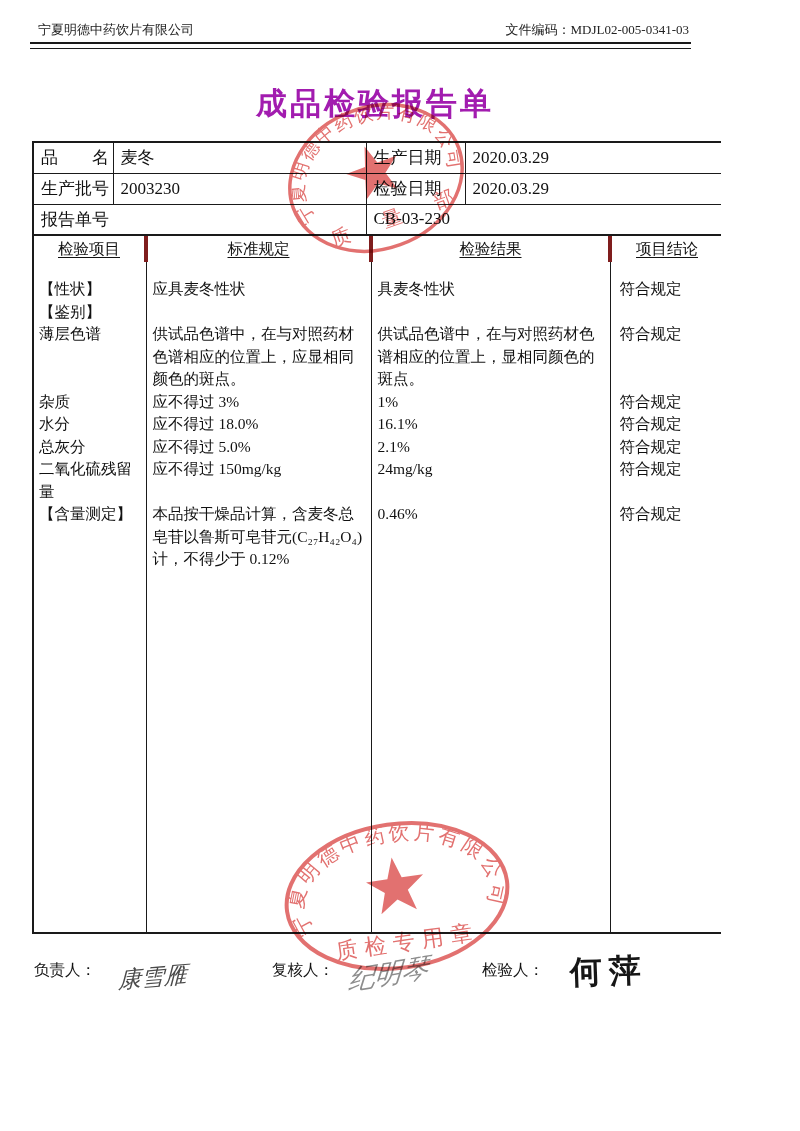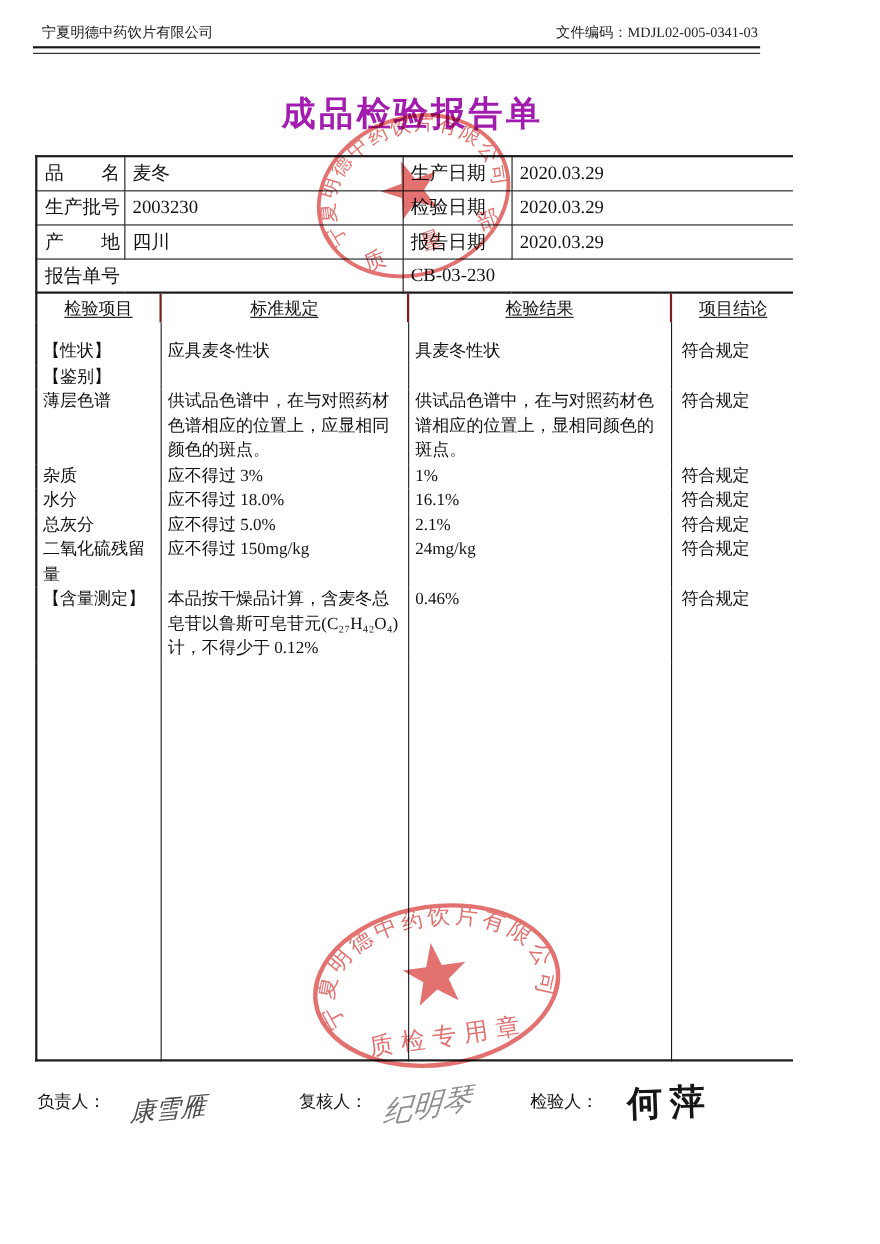--- a/index.html
+++ b/index.html
@@ -59,21 +59,21 @@
   .main-table col.c2 { width: 225px; }
   .main-table col.c3 { width: 239px; }
   .main-table col.c4 { width: 113px; }
   .main-table th {
     height: 26px;
     font-size: 15.5px;
     font-weight: normal;
     text-align: center;
     text-decoration: underline;
     text-underline-offset: 3px;
-    border-left: 2px solid #7f1d1d;
+    border-left: 4px solid #7f1d1d;
     vertical-align: middle;
   }
   .main-table th:first-child { border-left: none; }
   .main-table td.body {
     border-left: 1px solid #1a1a1a;
     vertical-align: top;
     font-size: 15.5px;
     line-height: 22.5px;
   }
   .main-table td.body:first-child { border-left: none; }
@@ -152,26 +152,20 @@
       <td>生产日期</td>
       <td>2020.03.29</td>
     </tr>
     <tr>
       <td>生产批号</td>
       <td>2003230</td>
       <td>检验日期</td>
       <td>2020.03.29</td>
     </tr>
     <tr>
-      <td>产　　地</td>
-      <td>四川</td>
-      <td>报告日期</td>
-      <td>2020.03.29</td>
-    </tr>
-    <tr>
       <td colspan="2">报告单号</td>
       <td colspan="2">CB-03-230</td>
     </tr>
   </tbody>
     </table>
 
   <table class="main-table">
     <colgroup>
         <col class="c1">
         <col class="c2">

